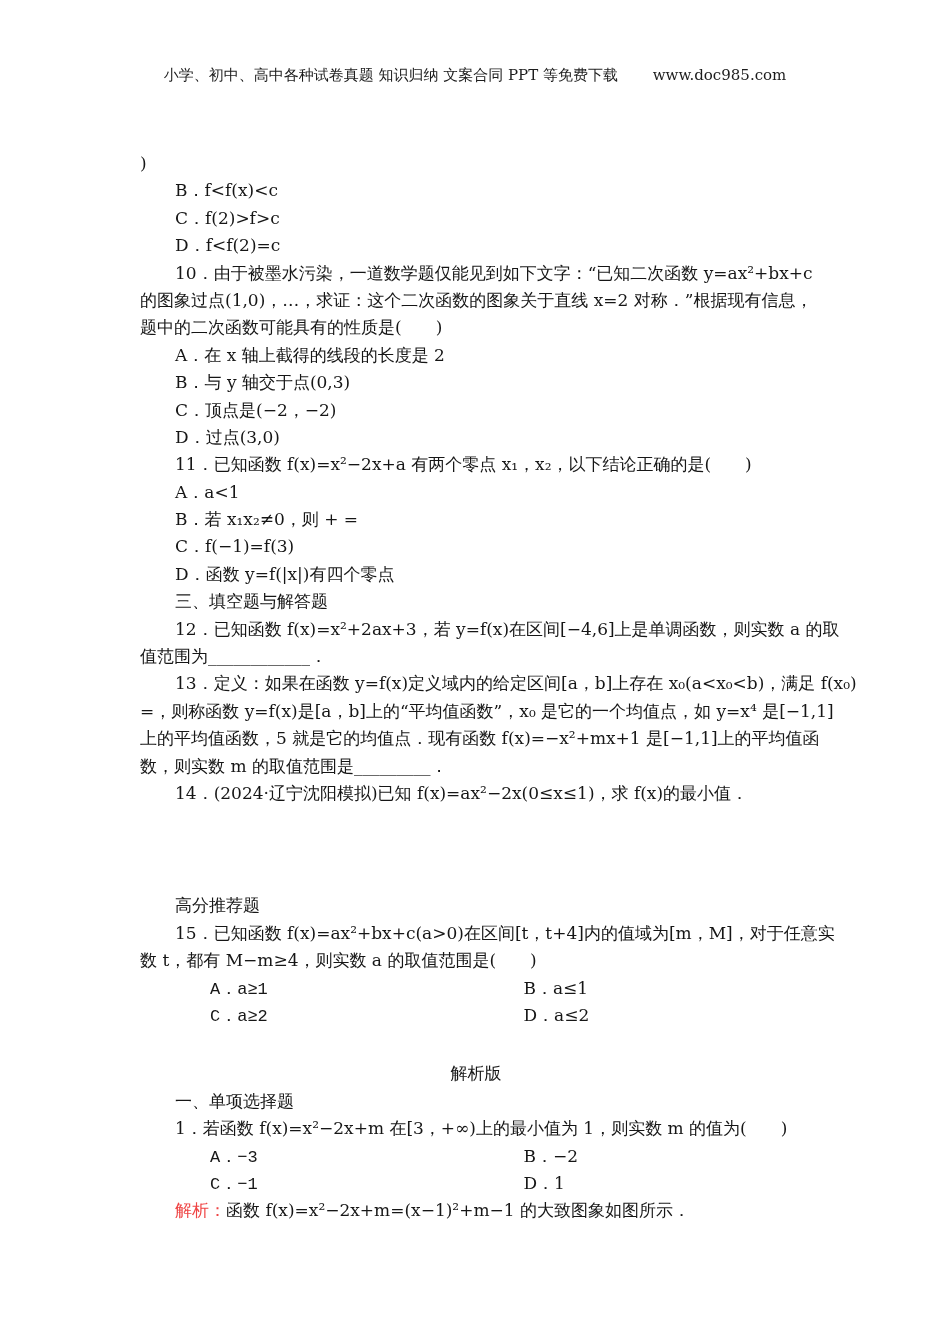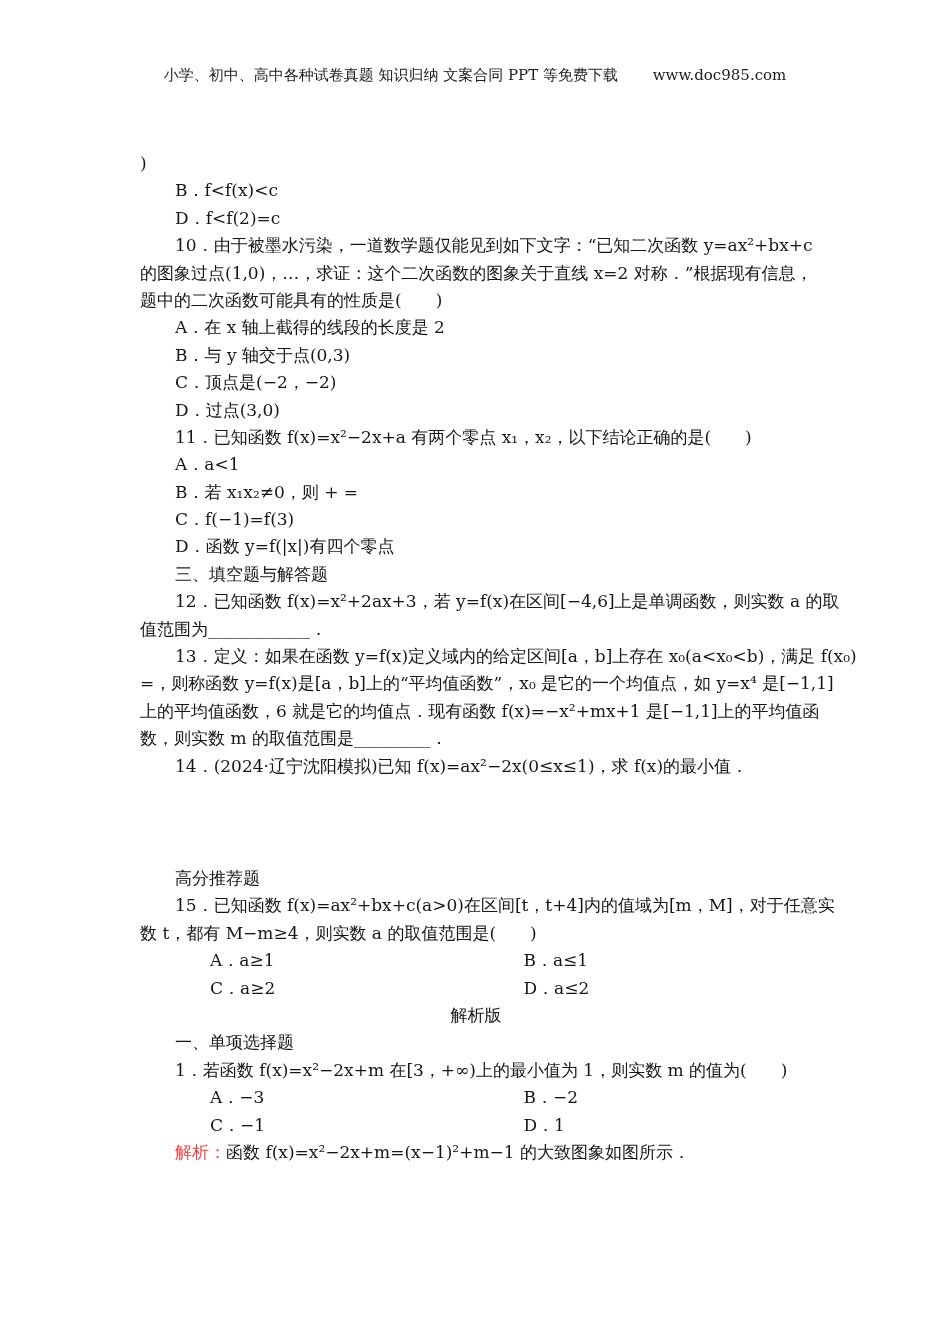--- a/index.html
+++ b/index.html
@@ -26,39 +26,40 @@
   .content {
     position: absolute;
     top: 150px;
     left: 140px;
     width: 672px;
     font-size: 17px;
     line-height: 27.4px;
   }
   .ln { white-space: nowrap; height: 27.4px; }
   .ind { text-indent: 35px; }
-  .center { text-align: center; text-indent: 0; }
+  .center { text-align: center; text-indent: 0; margin-top: 31px; }
   .spacer { height: 85px; }
-  .optrow .colA { display: inline-block; width: 343px; }
+  .optrow .colA { display: inline-block; width: 343px; font-family: Liberation Mono, monospace; }
   .blue { color: #ef4444; }
 </style>
 </head>
 <body>
 
 <div class="page">
 
   <div class="header">
     <span>小学、初中、高中各种试卷真题 知识归纳 文案合同 PPT 等免费下载</span>
     <span class="site">www.doc985.com</span>
   </div>
 
   <div class="content">
 
     <div class="ln">)</div>
     <div class="ln ind">B．f&lt;f(x)&lt;c</div>
+    <div class="ln ind">C．f(2)&gt;f&gt;c</div>
     <div class="ln ind">D．f&lt;f(2)=c</div>
 
     <div class="ln ind">10．由于被墨水污染，一道数学题仅能见到如下文字：“已知二次函数 y=ax²+bx+c</div>
     <div class="ln">的图象过点(1,0)，…，求证：这个二次函数的图象关于直线 x=2 对称．”根据现有信息，</div>
     <div class="ln">题中的二次函数可能具有的性质是(　　)</div>
     <div class="ln ind">A．在 x 轴上截得的线段的长度是 2</div>
     <div class="ln ind">B．与 y 轴交于点(0,3)</div>
     <div class="ln ind">C．顶点是(−2，−2)</div>
     <div class="ln ind">D．过点(3,0)</div>
 
@@ -66,21 +67,21 @@
     <div class="ln ind">A．a&lt;1</div>
     <div class="ln ind">B．若 x₁x₂≠0，则 + =</div>
     <div class="ln ind">C．f(−1)=f(3)</div>
     <div class="ln ind">D．函数 y=f(|x|)有四个零点</div>
 
     <div class="ln ind">三、填空题与解答题</div>
     <div class="ln ind">12．已知函数 f(x)=x²+2ax+3，若 y=f(x)在区间[−4,6]上是单调函数，则实数 a 的取</div>
     <div class="ln">值范围为____________．</div>
     <div class="ln ind">13．定义：如果在函数 y=f(x)定义域内的给定区间[a，b]上存在 x₀(a&lt;x₀&lt;b)，满足 f(x₀)</div>
     <div class="ln">=，则称函数 y=f(x)是[a，b]上的“平均值函数”，x₀ 是它的一个均值点，如 y=x⁴ 是[−1,1]</div>
-    <div class="ln">上的平均值函数，6 就是它的均值点．现有函数 f(x)=−x²+mx+1 是[−1,1]上的平均值函</div>
+    <div class="ln">上的平均值函数，5 就是它的均值点．现有函数 f(x)=−x²+mx+1 是[−1,1]上的平均值函</div>
     <div class="ln">数，则实数 m 的取值范围是_________．</div>
     <div class="ln ind">14．(2024·辽宁沈阳模拟)已知 f(x)=ax²−2x(0≤x≤1)，求 f(x)的最小值．</div>
 
     <div class="spacer"></div>
 
     <div class="ln ind">高分推荐题</div>
     <div class="ln ind">15．已知函数 f(x)=ax²+bx+c(a&gt;0)在区间[t，t+4]内的值域为[m，M]，对于任意实</div>
     <div class="ln">数 t，都有 M−m≥4，则实数 a 的取值范围是(　　)</div>
     <div class="ln ind optrow">
       <span class="colA">A．a≥1</span>

